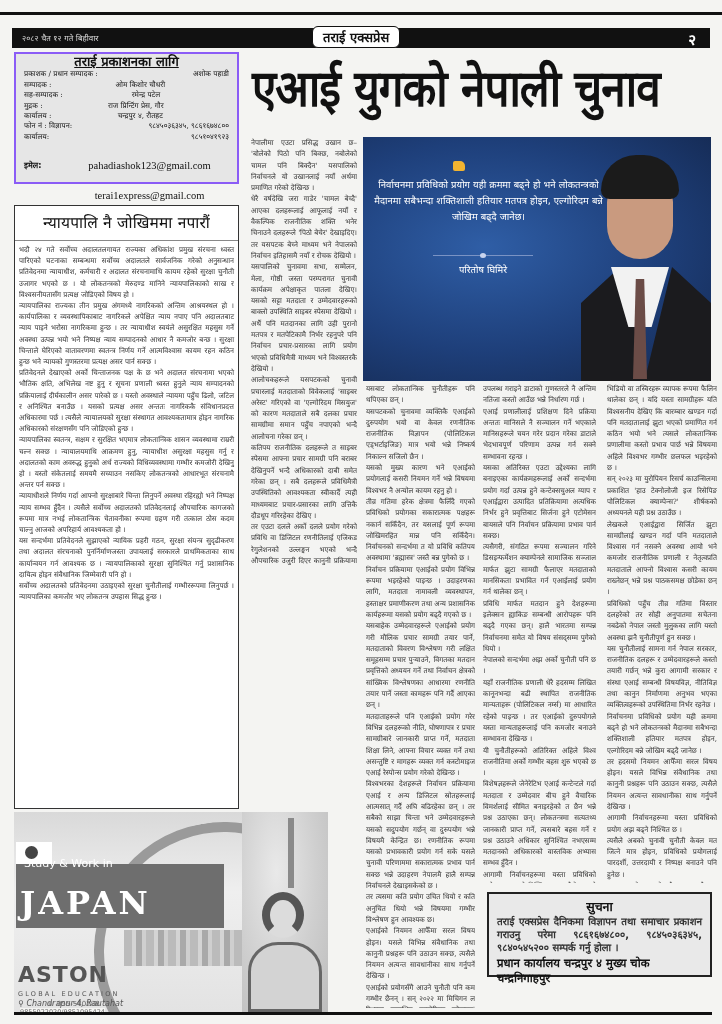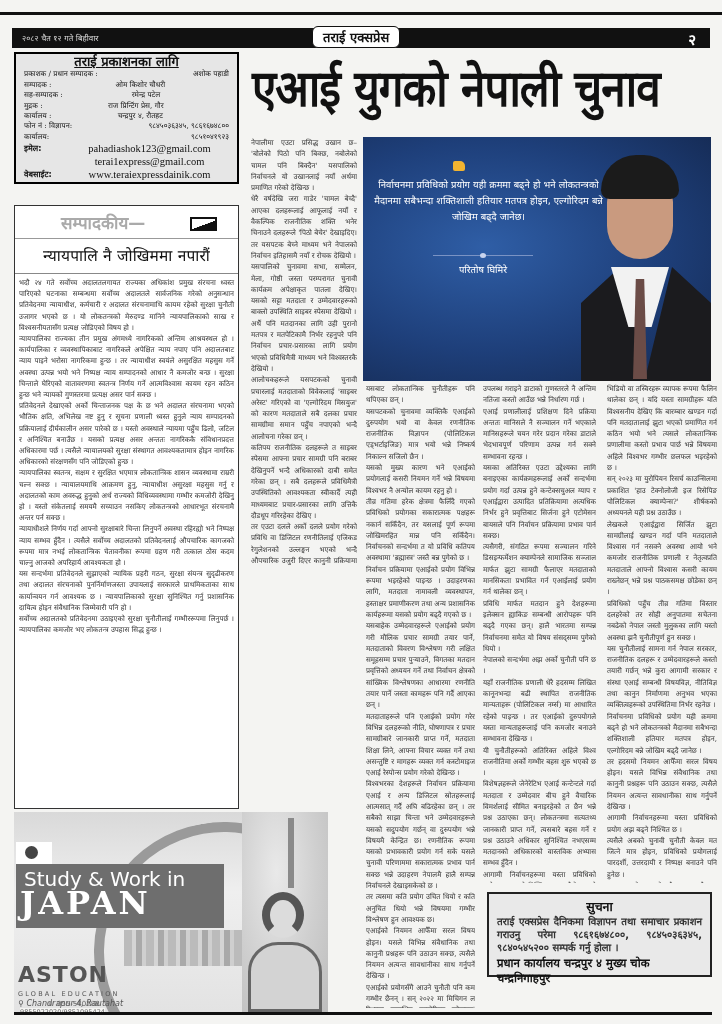--- a/index.html
+++ b/index.html
@@ -6,45 +6,45 @@
   html, body { width: 722px; height: 1024px; background: #f4f4f2; overflow: hidden; }
   body { font-family: "DejaVu Serif", serif; color: #111; position: relative; }
 
   .top-rule { position: absolute; left: 0; top: 12px; width: 722px; height: 3px; background: #111; }
   .masthead { position: absolute; left: 12px; top: 28px; width: 698px; height: 20px; background: #111; color: #fff; }
   .mh-date { position: absolute; left: 10px; top: 4px; font-size: 8px; color: #ddd; }
   .mh-logo { position: absolute; left: 300px; top: -2px; height: 22px; padding: 0 10px; background: #ffffff; color: #111; border-radius: 6px; font-size: 13px; font-weight: bold; line-height: 22px; border: 1px solid #111; }
   .mh-page { position: absolute; right: 14px; top: 1px; font-size: 15px; font-weight: bold; color: #fff; }
 
   
-  .imprint { position: absolute; left: 14px; top: 52px; width: 225px; height: 132px; background: #e6e6e6; border: 2px solid #000000; padding: 3px 8px; font-size: 7.3px; line-height: 10.4px; }
+  .imprint { position: absolute; left: 14px; top: 52px; width: 225px; height: 132px; background: #e6e6e6; border: 2px solid #8b5cf6; padding: 3px 8px; font-size: 7.3px; line-height: 10.4px; }
   .imprint h2 { text-align: center; font-size: 13px; text-decoration: underline; margin-bottom: 2px; font-family: "DejaVu Sans", sans-serif; }
   .imp-row { display: flex; justify-content: space-between; }
   .imp-row .lbl { flex: 0 0 auto; }
   .imp-row .val { flex: 1; text-align: right; }
   .imp-row .val.mid { text-align: center; }
-  .imp-email { display: flex; font-size: 10.5px; line-height: 12px; margin-top: 1px; }
+  .imp-email { display: flex; font-size: 10.5px; line-height: 12px; margin-top: 18px; }
   .imp-email .lbl { font-weight: bold; font-size: 8px; width: 46px; font-family: "DejaVu Sans", sans-serif; }
   .imp-email .val { font-family: "Liberation Serif", serif; text-align: center; flex: 1; }
 
   
   .editorial { position: absolute; left: 14px; top: 205px; width: 225px; height: 604px; border: 1.5px solid #333; background: #fff; }
   .ed-head { height: 33px; border-bottom: 1px solid #999; position: relative; }
   .ed-head .word { position: absolute; left: 46px; top: 5px; font-size: 17px; font-weight: bold; color: #aaa; font-family: "DejaVu Sans", sans-serif; }
   .ed-head .pen { position: absolute; left: 175px; top: 11px; width: 27px; height: 14px; border: 2px solid #111; background: linear-gradient(160deg, #fff 55%, #111 56%); }
   .ed-title { font-size: 15.5px; font-weight: normal; text-align: center; padding: 5px 0 7px; border-bottom: 1px solid #888; font-family: "DejaVu Sans", sans-serif; letter-spacing: 0.2px; }
   .ed-body { padding: 3px 4px; font-size: 7.1px; line-height: 11.2px; text-align: justify; color: #333; }
   .ed-body p { margin: 0; }
 
   
   .ad { position: absolute; left: 14px; top: 812px; width: 230px; height: 200px; background: linear-gradient(180deg, #d9d9d9 0%, #efefef 40%, #e3e3e3 100%); overflow: hidden; }
   .ad-flag { position: absolute; left: 2px; top: 30px; width: 36px; height: 22px; background: #fff; }
   .ad-flag::after { content: ""; position: absolute; left: 9px; top: 4px; width: 13px; height: 13px; border-radius: 50%; background: #444; }
   .ad-band { position: absolute; left: 2px; top: 52px; width: 208px; height: 64px; background: #6e6e6e; }
-  .ad-study { position: absolute; left: 10px; top: 55px; color: #fff; font-size: 20px; font-family: "DejaVu Sans", sans-serif; }
+  .ad-study { position: absolute; left: 10px; top: 45px; color: #fff; font-size: 11px; font-family: "DejaVu Sans", sans-serif; }
   .ad-japan { position: absolute; left: 6px; top: 72px; color: #fff; font-size: 32px; font-weight: bold; font-family: "DejaVu Serif", serif; letter-spacing: 3px; }
   .ad-arc { position: absolute; left: 80px; top: 10px; width: 260px; height: 260px; border-radius: 50%; border: 10px solid #9a9a9a; border-right-color: transparent; border-bottom-color: transparent; transform: rotate(-10deg); }
   .ad-city { position: absolute; left: 110px; top: 118px; width: 120px; height: 36px; background: repeating-linear-gradient(90deg, #bbb 0 8px, #d4d4d4 8px 12px, #a9a9a9 12px 18px, #cfcfcf 18px 22px); }
   .ad-aston { position: absolute; left: 4px; top: 158px; font-size: 22px; font-weight: bold; color: #555; font-family: "DejaVu Sans", sans-serif; letter-spacing: 1px; top: 150px; }
   .ad-global { position: absolute; left: 4px; top: 178px; font-size: 6.5px; letter-spacing: 2.2px; color: #555; font-family: "DejaVu Sans", sans-serif; }
   .ad-addr { position: absolute; left: 4px; top: 187px; font-size: 8px; font-style: italic; color: #555; font-family: "DejaVu Sans", sans-serif; }
   .ad-bottom-rule { position: absolute; left: 14px; top: 1012px; width: 698px; height: 3px; background: #111; }
   .ad-girl { position: absolute; left: 242px; top: 812px; width: 86px; height: 200px; background: radial-gradient(ellipse at 40% 30%, #e9e9e9 0%, #cfcfcf 55%, #bdbdbd 100%); }
   .ad-girl .tower { position: absolute; left: 46px; top: 6px; width: 6px; height: 70px; background: #8a8a8a; }
   .ad-girl .head { position: absolute; left: 20px; top: 80px; width: 42px; height: 46px; border-radius: 50%; background: #dcdcdc; border: 8px solid #555; border-bottom-color: transparent; }
@@ -132,24 +132,20 @@
     <span class="lbl"></span>
     <span class="val">terai1express@gmail.com</span>
   </div>
   <div class="imp-email">
     <span class="lbl">वेबसाईट:</span>
     <span class="val">www.teraiexpressdainik.com</span>
   </div>
 </section>
 
 <section class="editorial">
-  <div class="ed-head">
-    <span class="word">सम्पादकीय—</span>
-    <span class="pen"></span>
-  </div>
   <h1 class="ed-title">न्यायपालि नै जोखिममा नपारौं</h1>
   <div class="ed-body" id="ed-body">
       <p>भदौ २४ गते सर्वोच्च अदालतलगायत राज्यका अधिकांश प्रमुख संरचना ध्वस्त पारिएको घटनाका सम्बन्धमा सर्वोच्च अदालतले सार्वजनिक गरेको अनुसन्धान प्रतिवेदनमा न्यायाधीश, कर्मचारी र अदालत संरचनामाथि कायम रहेको सुरक्षा चुनौती उजागर भएको छ । यो लोकतन्त्रको मेरुदण्ड मानिने न्यायपालिकाको साख र विश्वसनीयतासँग प्रत्यक्ष जोडिएको विषय हो ।</p>
       <p>न्यायपालिका राज्यका तीन प्रमुख अंगमध्ये नागरिकको अन्तिम आश्रयस्थल हो । कार्यपालिका र व्यवस्थापिकाबाट नागरिकले अपेक्षित न्याय नपाए पनि अदालतबाट न्याय पाइने भरोसा नागरिकमा हुन्छ । तर न्यायाधीश स्वयंले असुरक्षित महसुस गर्ने अवस्था उत्पन्न भयो भने निष्पक्ष न्याय सम्पादनको आधार नै कमजोर बन्छ । सुरक्षा चिन्ताले घेरिएको वातावरणमा स्वतन्त्र निर्णय गर्ने आत्मविश्वास कायम रहन कठिन हुन्छ भने न्यायको गुणस्तरमा प्रत्यक्ष असर पार्न सक्छ ।</p>
       <p>प्रतिवेदनले देखाएको अर्को चिन्ताजनक पक्ष के छ भने अदालत संरचनामा भएको भौतिक क्षति, अभिलेख नष्ट हुनु र सूचना प्रणाली ध्वस्त हुनुले न्याय सम्पादनको प्रक्रियालाई दीर्घकालीन असर पारेको छ । यस्तो अवस्थाले न्यायमा पहुँच ढिलो, जटिल र अनिश्चित बनाउँछ । यसको प्रत्यक्ष असर अन्ततः नागरिककै संविधानप्रदत्त अधिकारमा पर्छ । त्यसैले न्यायालयको सुरक्षा संस्थागत आवश्यकतामात्र होइन नागरिक अधिकारको संरक्षणसँग पनि जोडिएको हुन्छ ।</p>
       <p>न्यायपालिका स्वतन्त्र, सक्षम र सुरक्षित भएमात्र लोकतान्त्रिक शासन व्यवस्थामा राम्ररी चल्न सक्छ । न्यायालयमाथि आक्रमण हुनु, न्यायाधीश असुरक्षा महसुस गर्नु र अदालतको काम अवरुद्ध हुनुको अर्थ राज्यको विधिव्यवस्थामा गम्भीर कमजोरी देखिनु हो । यस्तो संकेतलाई समयमै सच्याउन नसकिए लोकतन्त्रको आधारभूत संरचनामै अन्तर पर्न सक्छ ।</p>
       <p>न्यायाधीशले निर्णय गर्दा आफ्नो सुरक्षाबारे चिन्ता लिनुपर्ने अवस्था रहिरह्यो भने निष्पक्ष न्याय सम्भव हुँदैन । त्यसैले सर्वोच्च अदालतको प्रतिवेदनलाई औपचारिक कागजको रूपमा मात्र नभई लोकतान्त्रिक चेतावनीका रूपमा ग्रहण गरी तत्काल ठोस कदम चाल्नु आजको अपरिहार्य आवश्यकता हो ।</p>
       <p>यस सन्दर्भमा प्रतिवेदनले सुझाएको न्यायिक प्रहरी गठन, सुरक्षा संयन्त्र सुदृढीकरण तथा अदालत संरचनाको पुनर्निर्माणजस्ता उपायलाई सरकारले प्राथमिकताका साथ कार्यान्वयन गर्न आवश्यक छ । न्यायपालिकाको सुरक्षा सुनिश्चित गर्नु प्रशासनिक दायित्व होइन संवैधानिक जिम्मेवारी पनि हो ।</p>
       <p>सर्वोच्च अदालतको प्रतिवेदनमा उठाइएको सुरक्षा चुनौतीलाई गम्भीररूपमा लिनुपर्छ । न्यायपालिका कमजोर भए लोकतन्त्र उपहास सिद्ध हुन्छ ।</p>
     </div>

